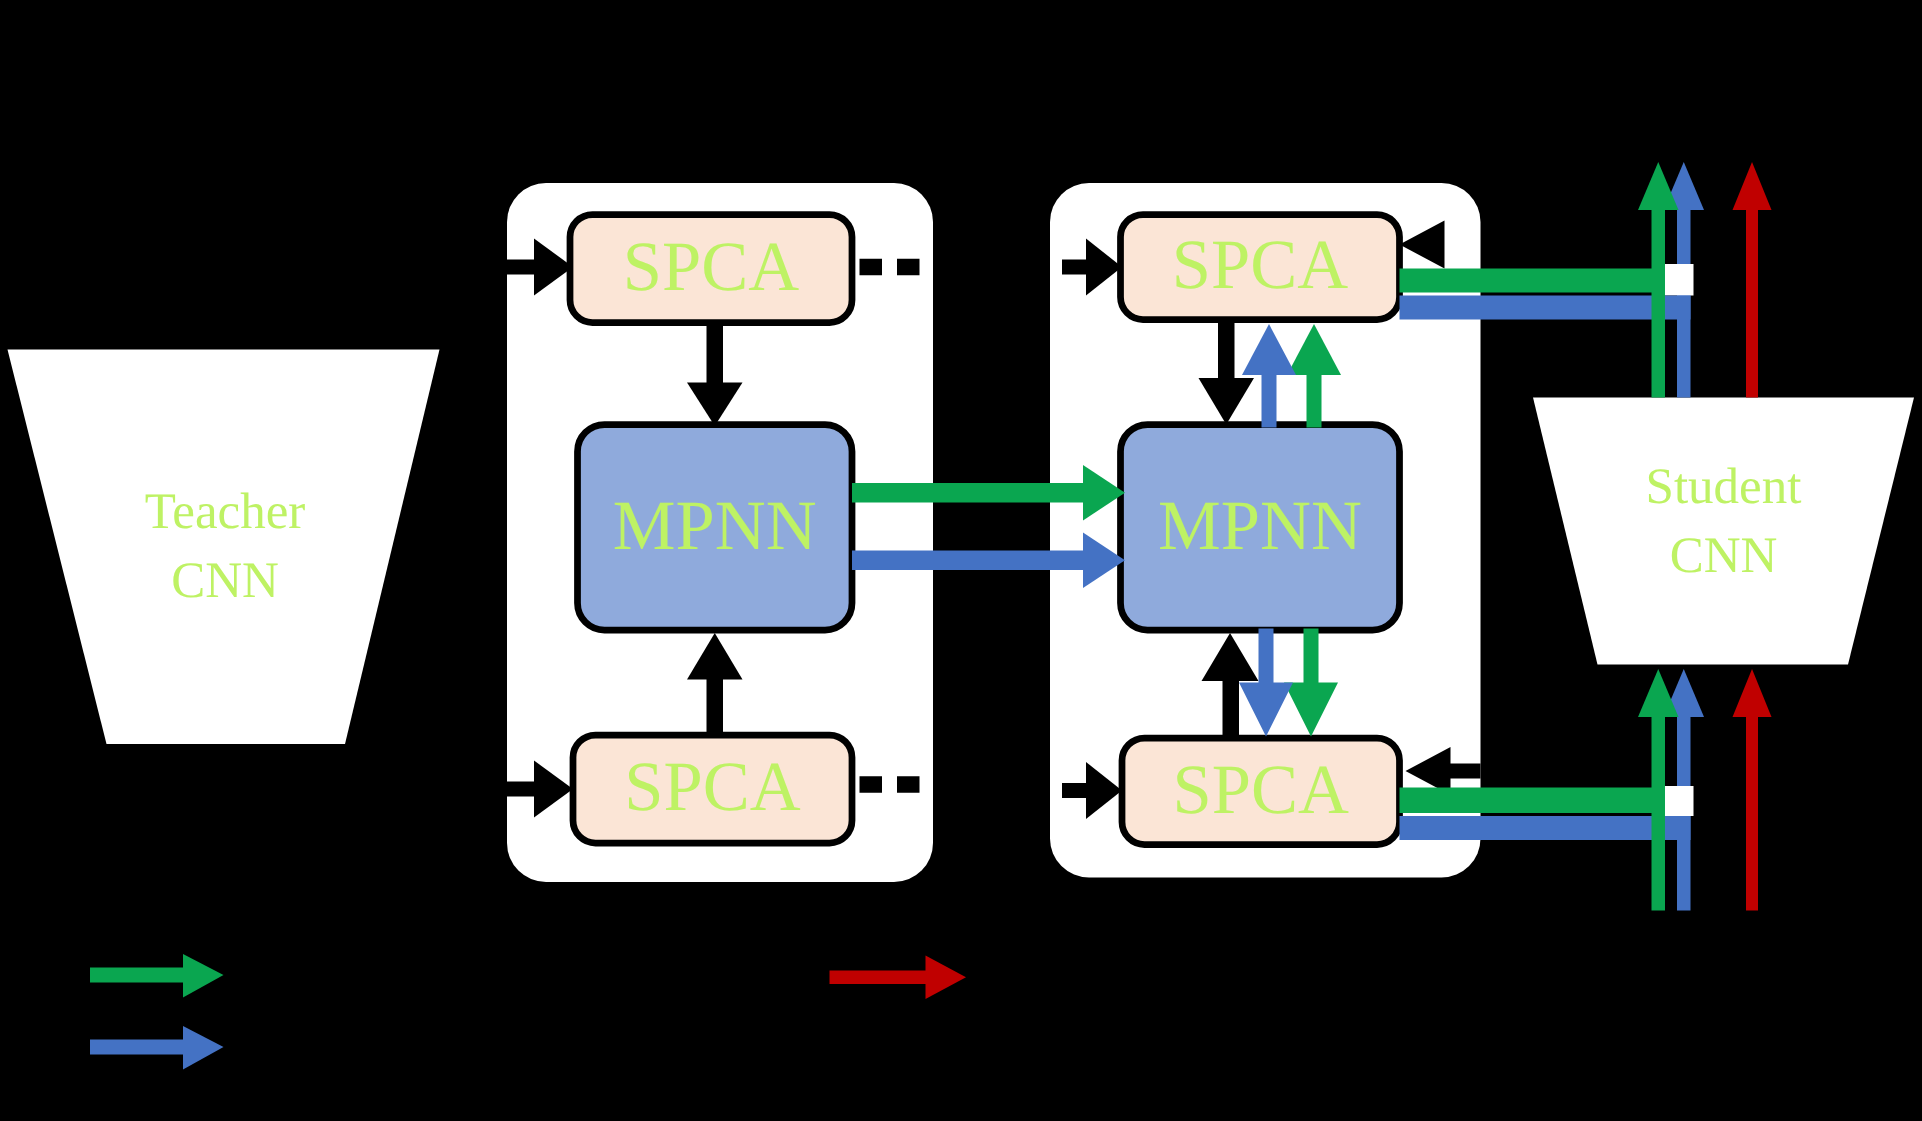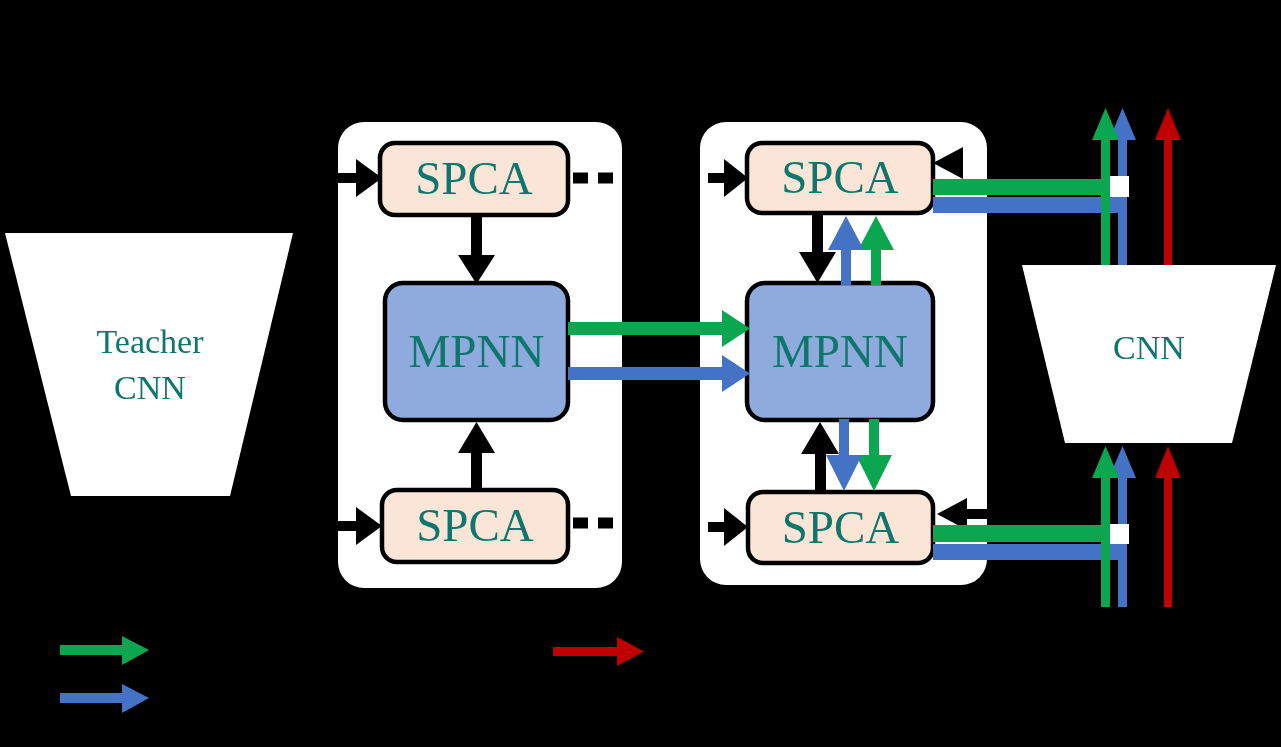--- a/index.html
+++ b/index.html
@@ -8,21 +8,21 @@
     width:1281px;height:747px;
     background:#000;
     overflow:hidden;
     font-family:"Liberation Serif", serif;
   }
   .stage svg{position:absolute;left:0;top:0;}
   .lbl{
     position:absolute;
     display:flex;flex-direction:column;
     align-items:center;justify-content:center;
-    color:#0f766e;text-align:center;
+    color:#bef264;text-align:center;
     pointer-events:none;
     line-height:1.35;
   }
   .lbl-block{font-size:47px;}
   .lbl-cnn{font-size:34px;}
 </style>
 </head>
 <body>
 
 <div class="stage">
@@ -145,20 +145,21 @@
       <polygon points="617,637 617,666 644,651.5"></polygon>
     </g>
   </svg>
 
   <div class="lbl lbl-cnn" style="left:30px;top:300px;width:240px;height:130px;">
     <span>Teacher</span>
     <span>CNN</span>
   </div>
 
   <div class="lbl lbl-cnn" style="left:1029px;top:283px;width:240px;height:130px;">
+    <span>Student</span>
     <span>CNN</span>
   </div>
 
   <div class="lbl lbl-block" style="left:380px;top:143px;width:188px;height:72px;">SPCA</div>
   <div class="lbl lbl-block" style="left:382px;top:490px;width:186px;height:72px;">SPCA</div>
   <div class="lbl lbl-block" style="left:747px;top:143px;width:186px;height:70px;">SPCA</div>
   <div class="lbl lbl-block" style="left:748px;top:492px;width:185px;height:71px;">SPCA</div>
   <div class="lbl lbl-block" style="left:385px;top:283px;width:183px;height:137px;">MPNN</div>
   <div class="lbl lbl-block" style="left:747px;top:283px;width:186px;height:137px;">MPNN</div>
 

